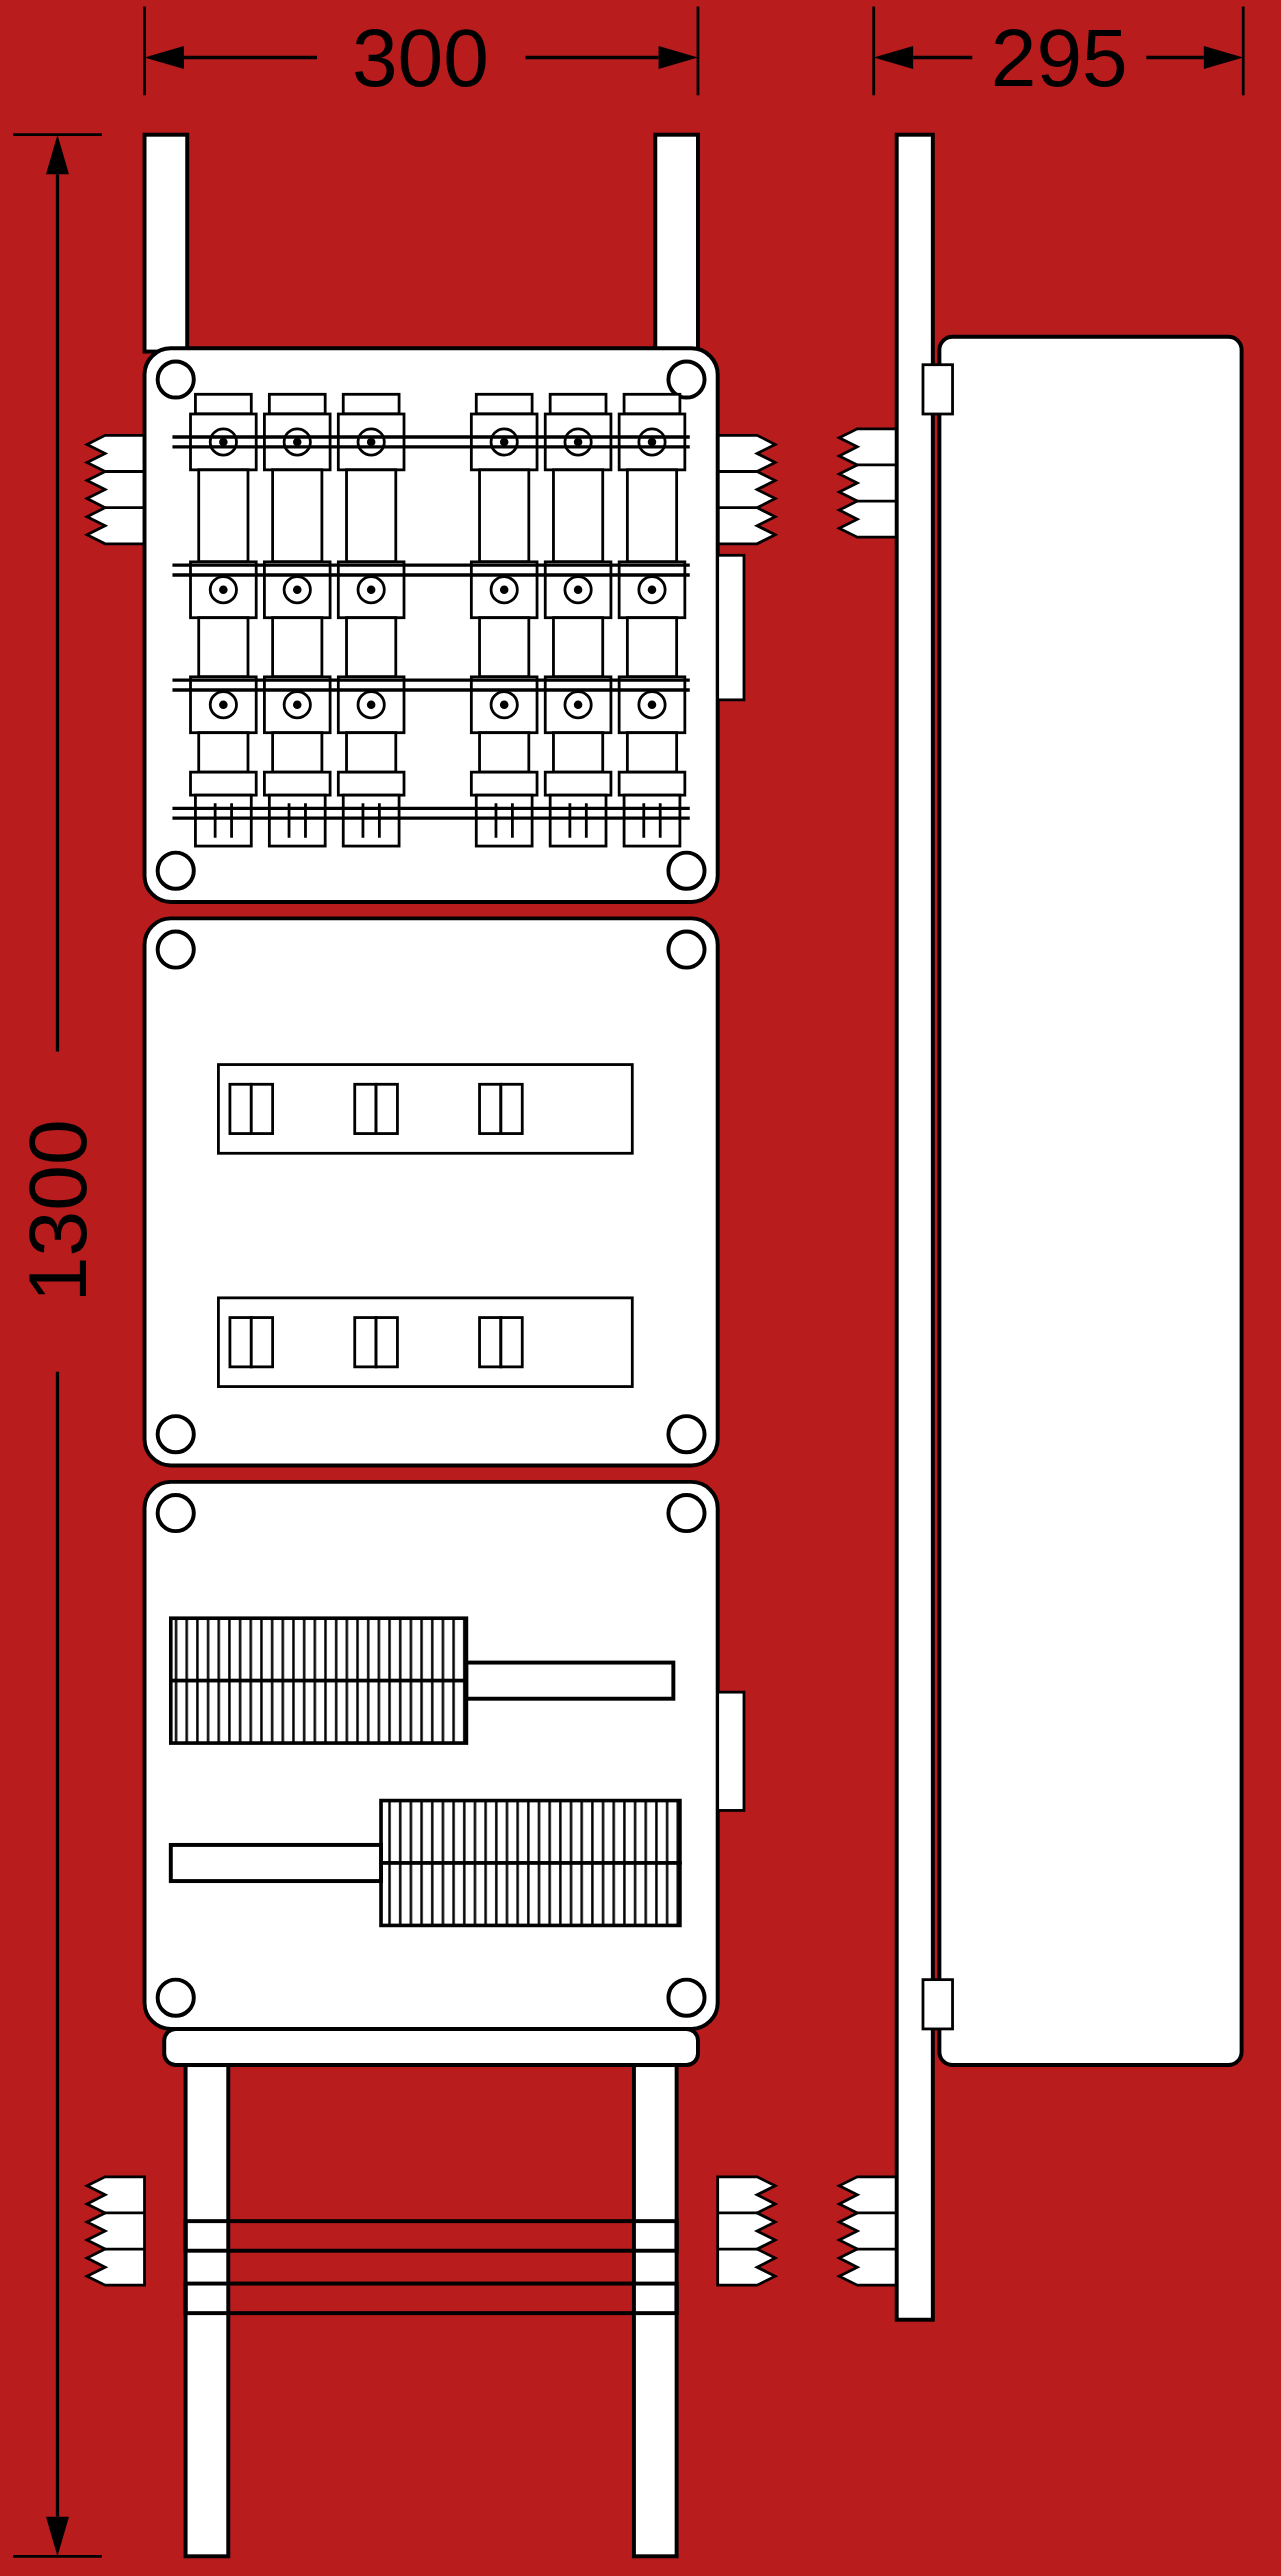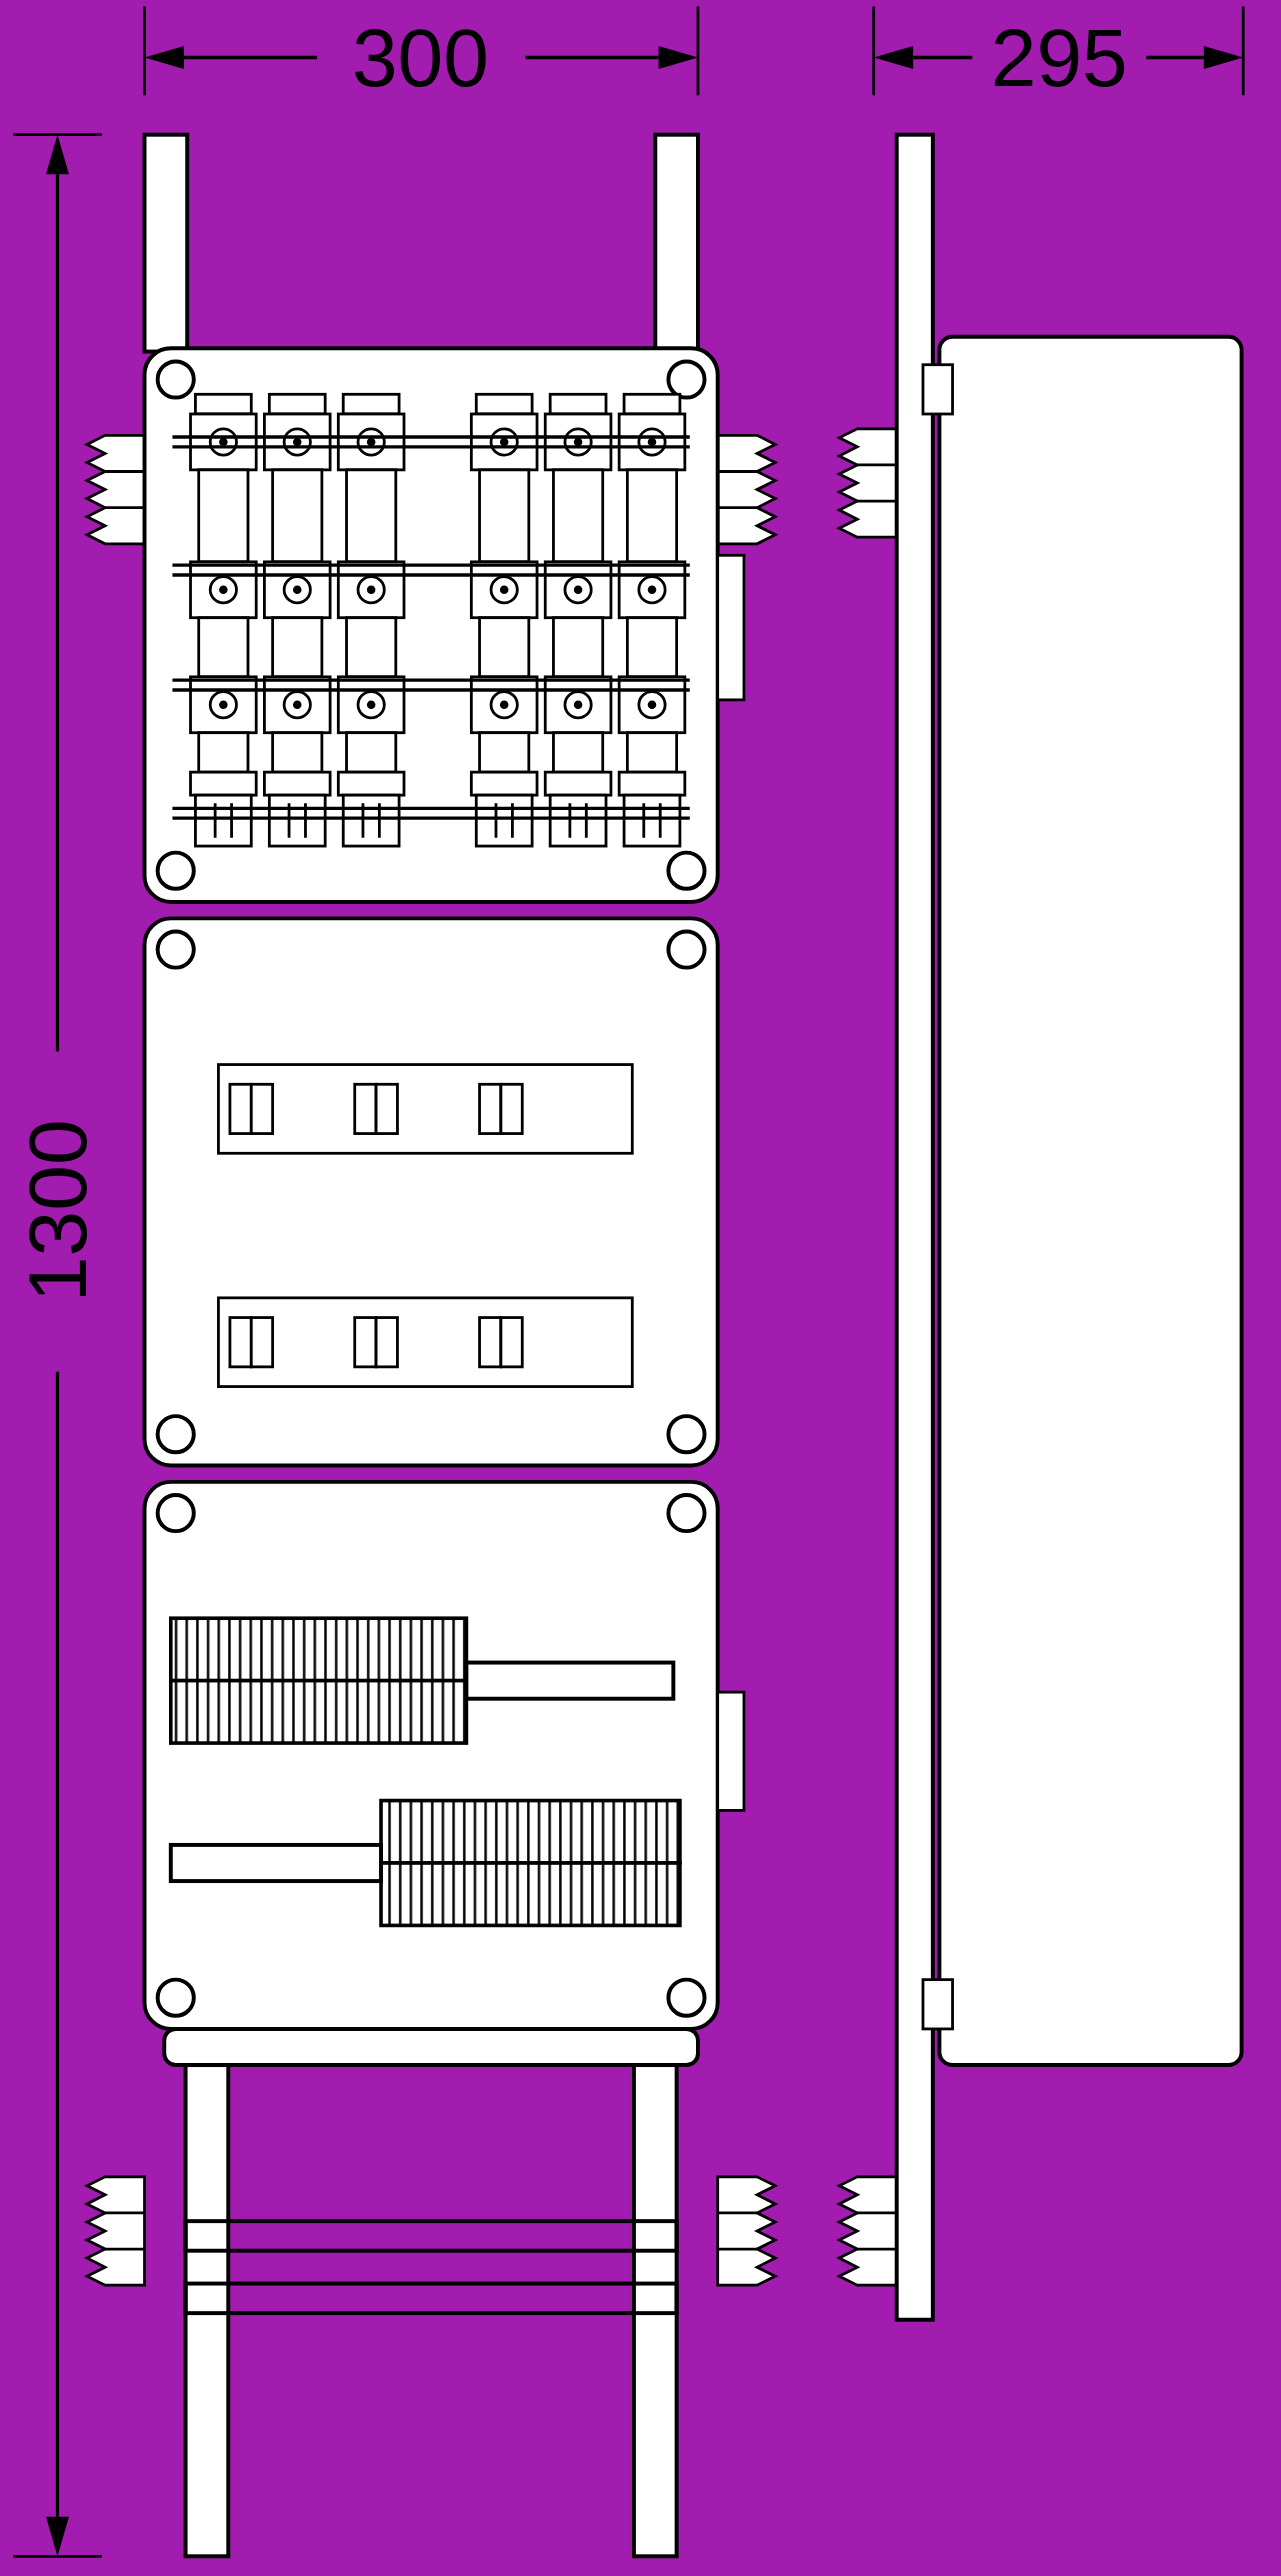--- a/index.html
+++ b/index.html
@@ -1,16 +1,16 @@
 <!DOCTYPE html>
 <html style="font-size:10.3px"><head>
 <meta charset="utf-8">
 <style>
   html,body{margin:0;padding:0;background:#fff;}
-  .canvas{width:1281px;height:2576px;background:#a21caf;overflow:hidden;}
+  .canvas{width:1281px;height:2576px;background:#b91c1c;overflow:hidden;}
   svg{display:block;}
   .o{fill:#fff;stroke:#000;stroke-width:2.4;}
   .n{fill:none;stroke:#000;stroke-width:2.4;}
   .t1{stroke-width:1.7;}
   .f{fill:#000;stroke:none;}
   .dim{fill:none;stroke:#000;stroke-width:2;}
   .w{fill:none;stroke:#000;stroke-width:1.7;}
   .bb{fill:none;stroke:#000;stroke-width:2;}
   .hb{stroke:#000;stroke-width:2.2;}
   .dimtxt{font-family:"Liberation Sans","DejaVu Sans",sans-serif;font-size:50px;fill:#000;text-anchor:middle;dominant-baseline:central;}

